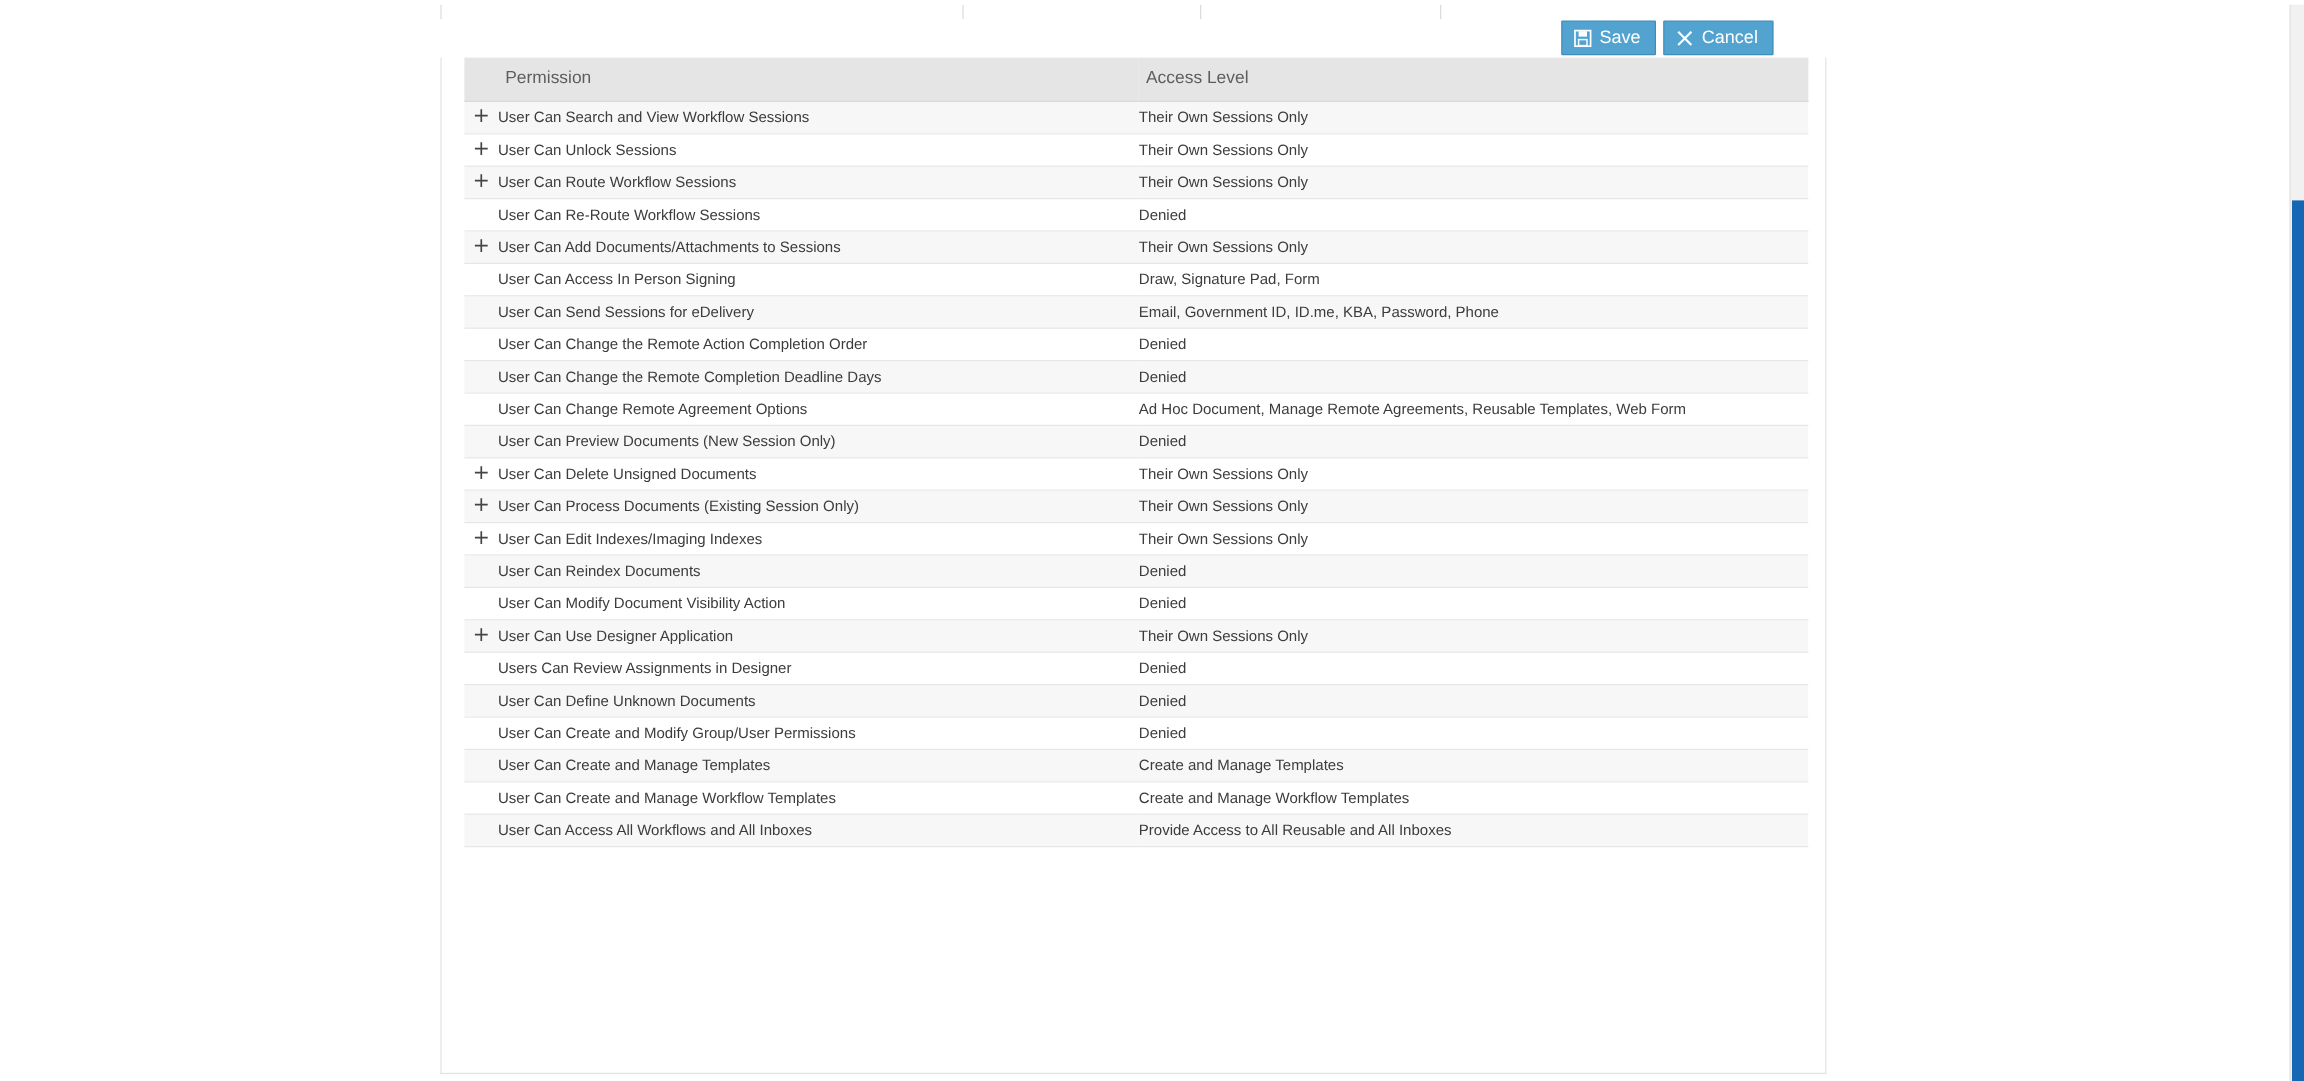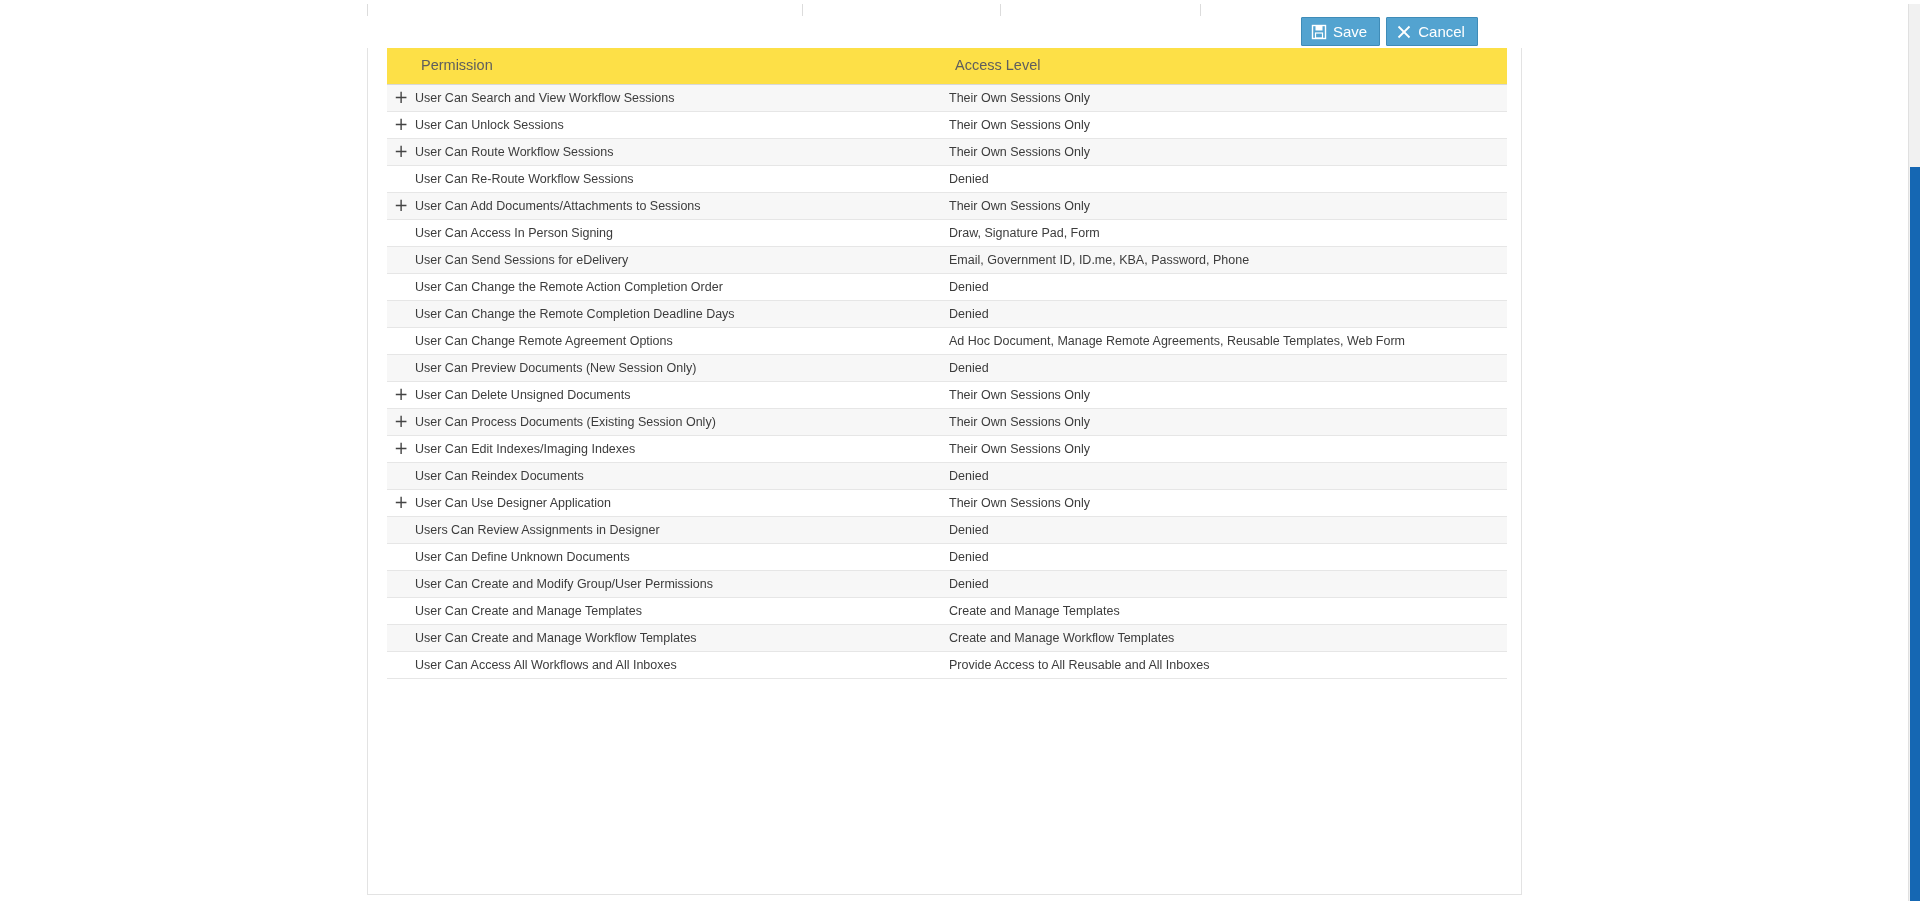--- a/index.html
+++ b/index.html
@@ -115,21 +115,21 @@
   table.perm-table col.c-perm { width: 534px; }
   table.perm-table col.c-access { width: 558px; }
 
   table.perm-table thead th {
     text-align: left;
     font-weight: normal;
     font-size: 14.5px;
     color: #5e5e5e;
     padding: 9px 0 11px 0;
     border-bottom: 1px solid #d8d8d8;
-    background: #fde047;
+    background: #e5e5e5;
   }
   table.perm-table thead th.h-perm { padding-left: 6px; }
   table.perm-table thead th.h-access { padding-left: 6px; }
 
   table.perm-table tbody td {
     border-bottom: 1px solid #e6e6e6;
     padding: 0;
     height: 26px;
     vertical-align: middle;
     font-size: 12.5px;
@@ -309,20 +309,25 @@
                 <td class="cell-exp"><span class="expander">+</span></td>
                 <td class="cell-perm">User Can Edit Indexes/Imaging Indexes</td>
                 <td class="cell-access">Their Own Sessions Only</td>
               </tr>
               <tr>
                 <td class="cell-exp"><span class="expander empty"></span></td>
                 <td class="cell-perm">User Can Reindex Documents</td>
                 <td class="cell-access">Denied</td>
               </tr>
               <tr>
+                <td class="cell-exp"><span class="expander empty"></span></td>
+                <td class="cell-perm">User Can Modify Document Visibility Action</td>
+                <td class="cell-access">Denied</td>
+              </tr>
+              <tr>
                 <td class="cell-exp"><span class="expander">+</span></td>
                 <td class="cell-perm">User Can Use Designer Application</td>
                 <td class="cell-access">Their Own Sessions Only</td>
               </tr>
               <tr>
                 <td class="cell-exp"><span class="expander empty"></span></td>
                 <td class="cell-perm">Users Can Review Assignments in Designer</td>
                 <td class="cell-access">Denied</td>
               </tr>
               <tr>

